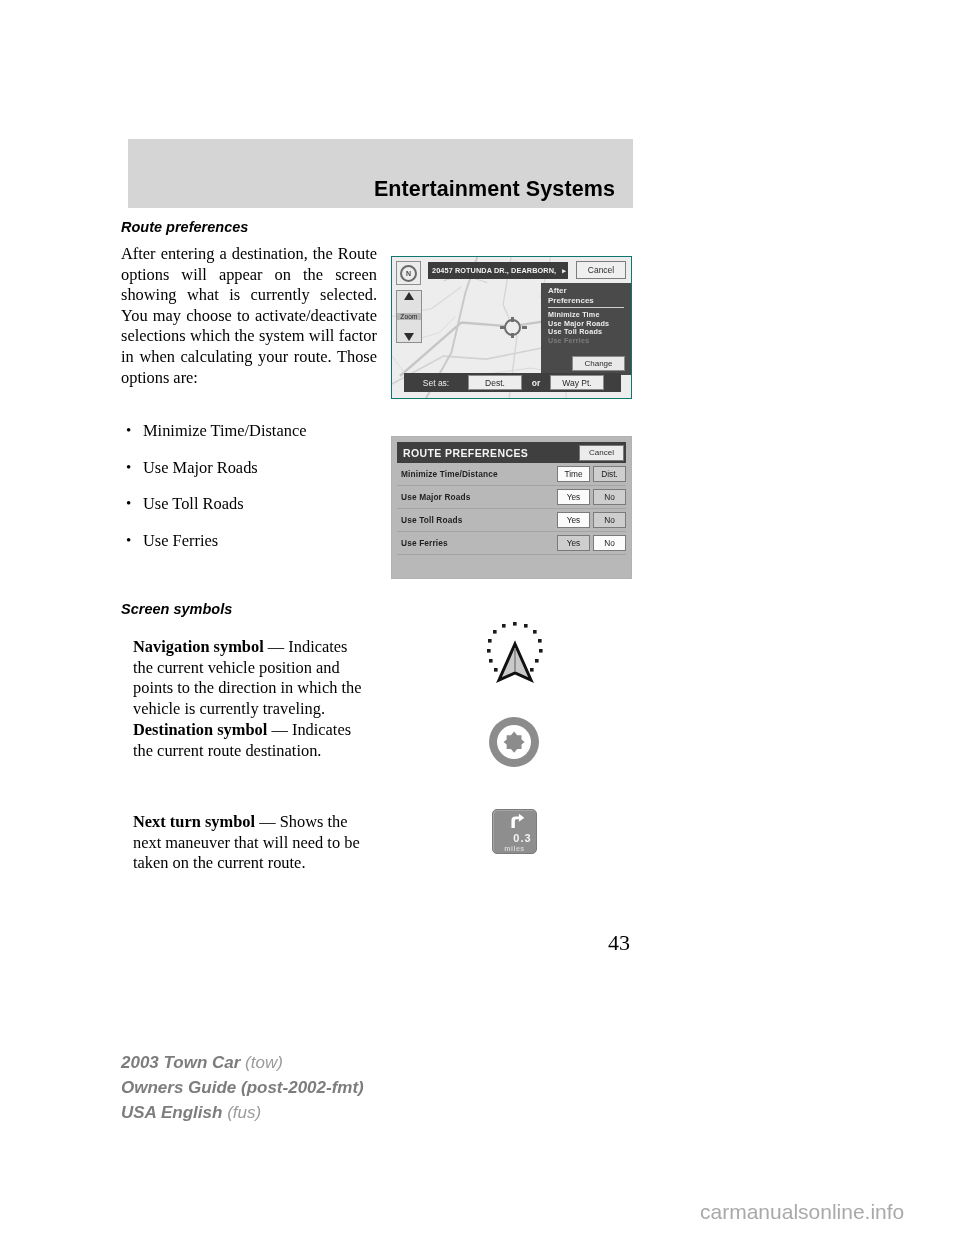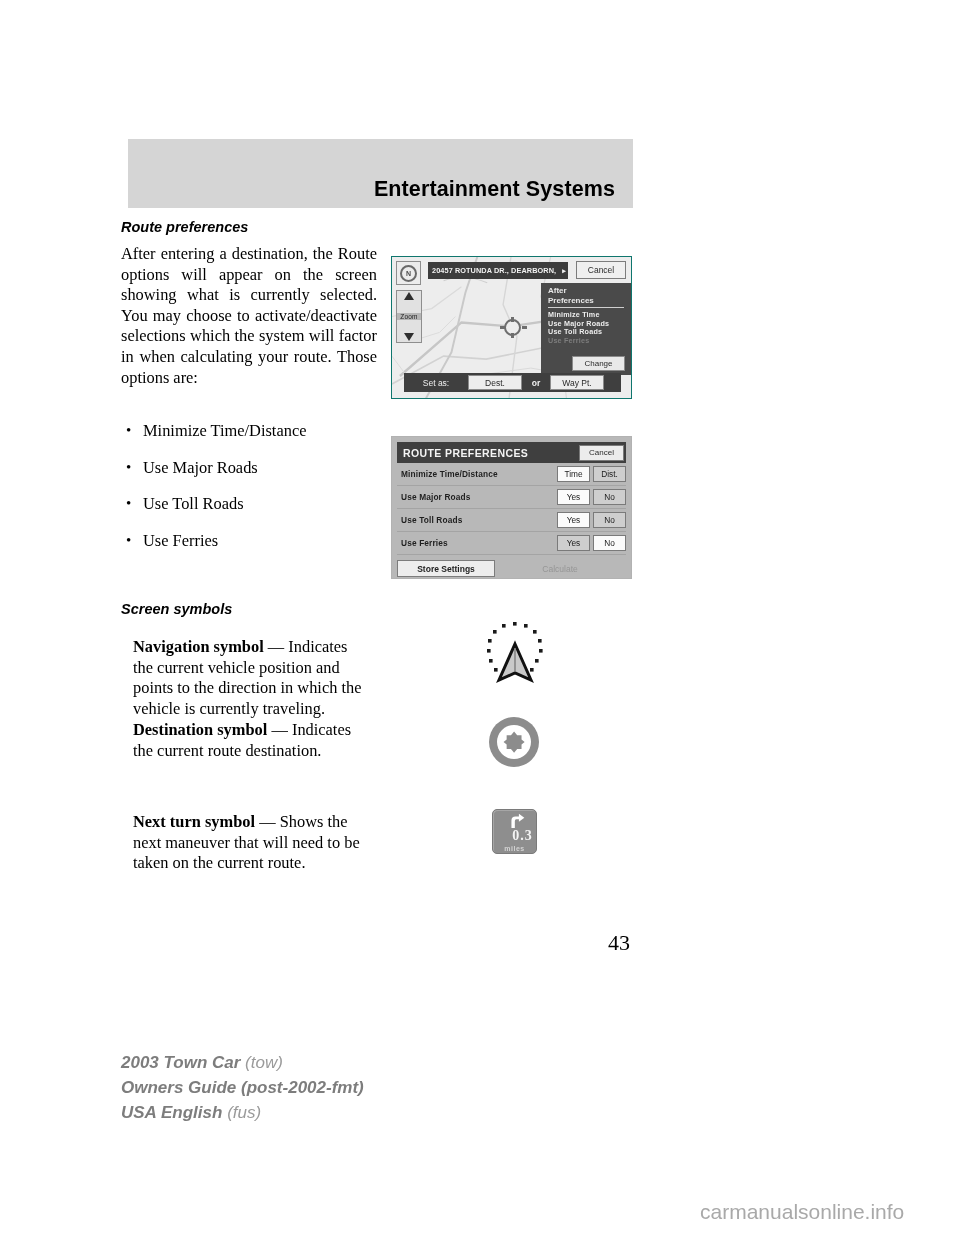--- a/index.html
+++ b/index.html
@@ -383,22 +383,22 @@
     width: 100%; height: 100%;
     background: #8e8e8e;
     border-radius: 5px;
     border: 1px solid #7a7a7a;
     position: relative;
     box-shadow: inset 1px 1px 0 #a6a6a6;
   }
   .turn-dist {
     position: absolute; left: 0; right: 0; bottom: 9px;
     text-align: center;
-    font-family: Liberation Serif, serif;
-    font-size: 14px; font-weight: bold; color: #f4f4f4;
+    font-family: Liberation Sans, sans-serif;
+    font-size: 11px; font-weight: bold; color: #f4f4f4;
     letter-spacing: 1px;
     padding-left: 16px;
   }
   .turn-unit {
     position: absolute; left: 0; right: 0; bottom: 1px;
     text-align: center;
     font-family: "Liberation Sans", sans-serif;
     font-size: 7px; font-weight: bold; color: #d4d4d4;
     letter-spacing: 0.5px;
   }
@@ -519,24 +519,20 @@
     <div class="opt sel">Yes</div>
     <div class="opt">No</div>
   </div>
 
   <div class="prefs-row">
     <div class="name">Use Ferries</div>
     <div class="opt">Yes</div>
     <div class="opt sel">No</div>
   </div>
 
-  <div class="prefs-footer">
-    <div class="store">Store Settings</div>
-    <div class="calc">Calculate</div>
-  </div>
 </div>
 
 <svg class="sym-nav-gfx" viewBox="0 0 58 64">
   <g fill="#1a1a1a">
     <rect x="27" y="2" width="3.6" height="3.6"></rect>
     <rect x="38" y="4" width="3.6" height="3.6"></rect>
     <rect x="47" y="10" width="3.6" height="3.6"></rect>
     <rect x="52" y="19" width="3.6" height="3.6"></rect>
     <rect x="53" y="29" width="3.6" height="3.6"></rect>
     <rect x="16" y="4" width="3.6" height="3.6"></rect>

